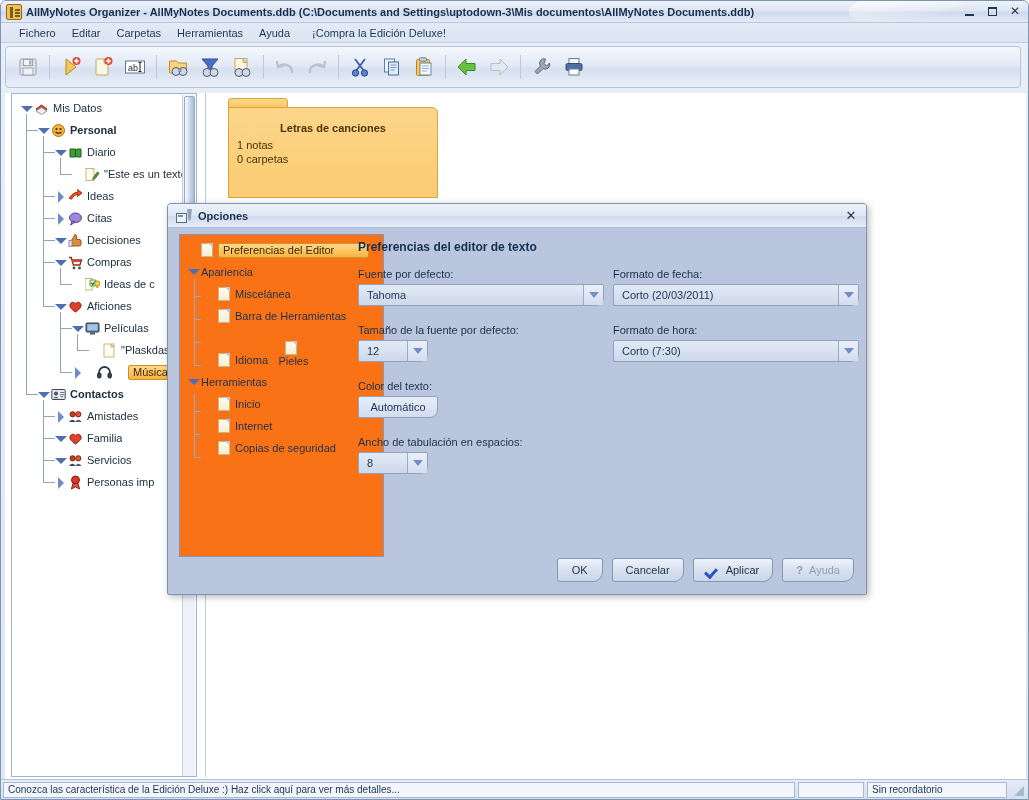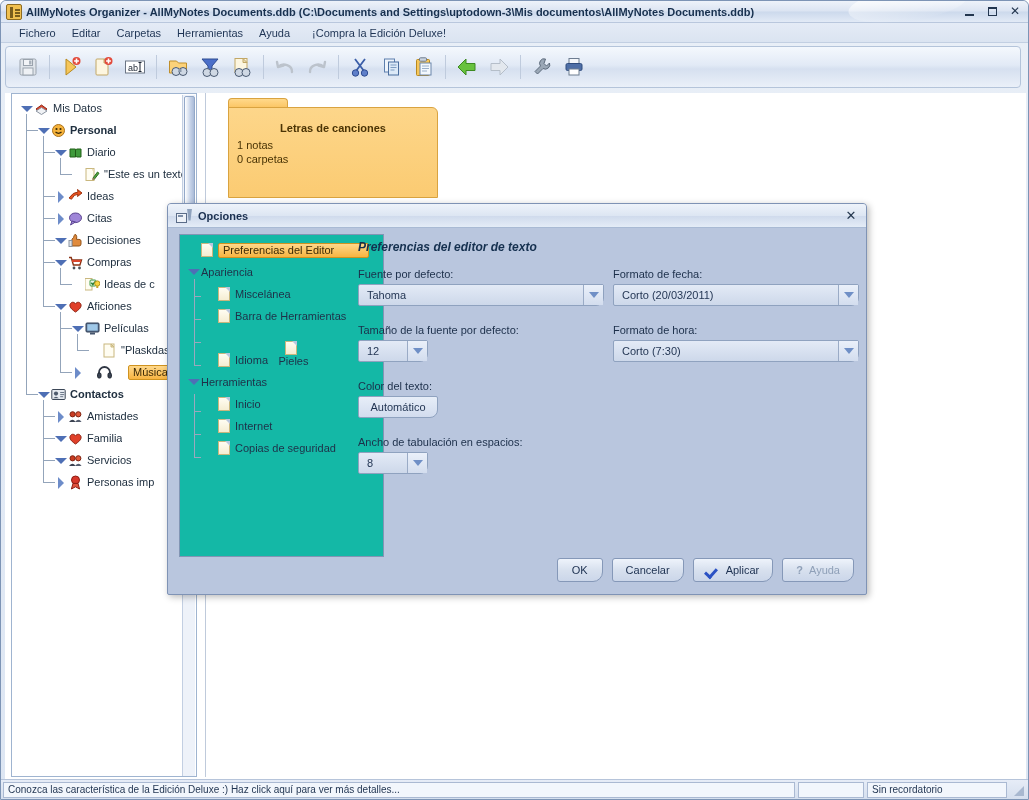--- a/index.html
+++ b/index.html
@@ -231,21 +231,21 @@
   }
   #dlg-title-text { font-size: 11px; font-weight: bold; color:#1b3050; }
   #dlg-close {
     position:absolute; right: 2px; top: 1px; width: 26px; height: 21px;
     display:flex; align-items:center; justify-content:center;
     font-size: 13px; color:#25384f; cursor:default;
   }
 
   #dlg-nav {
     position:absolute; left: 11px; top: 30px; width: 205px; height: 323px;
-    background:#14b8a6; border: 1px solid #8295b4;
+    background:#f97316; border: 1px solid #8295b4;
   }
   .nav-row {
     height: 22px; display:flex; align-items:center; font-size:11px; color:#1f3048;
     cursor: default; white-space: nowrap; position: relative;
   }
   .nav-row .ntw { width: 14px; height: 14px; position:relative; flex:0 0 auto; }
   .nav-row .ntw.open::after {
     content:""; position:absolute; left:1px; top:4px;
     border-left:6px solid transparent; border-right:6px solid transparent;
     border-top: 6px solid #4e6fb5;
@@ -265,21 +265,21 @@
     border: 1px solid #cf9320; border-radius:2px;
     padding: 0 34px 1px 4px; color:#3d2a05;
   }
   .nav-line-h { position:absolute; height:1px; background:#9aa9bd; }
   .nav-line-v { position:absolute; width:1px; background:#9aa9bd; }
 
   #dlg-panel {
     position:absolute; left: 190px; top: 30px; right: 10px; height: 323px;
   }
   #panel-heading {
-    font-size: 12px; font-weight: bold; color: #15304f; margin: 6px 0 14px 0; font-style: italic;
+    font-size: 12px; font-weight: bold; color: #15304f; margin: 6px 0 14px 0;
   }
   .field-label { font-size: 11px; color:#1c2f4a; margin-bottom: 4px; }
   .col-left { position:absolute; left: 0; top: 34px; width: 246px; }
   .col-right { position:absolute; left: 255px; top: 34px; width: 246px; }
   .fieldgroup { margin-bottom: 18px; }
 
   .combo {
     height: 22px; display:flex; align-items: stretch;
     background: linear-gradient(180deg,#e3eaf6 0%, #cdd8ea 100%);
     border: 1px solid #8fa2bf;

